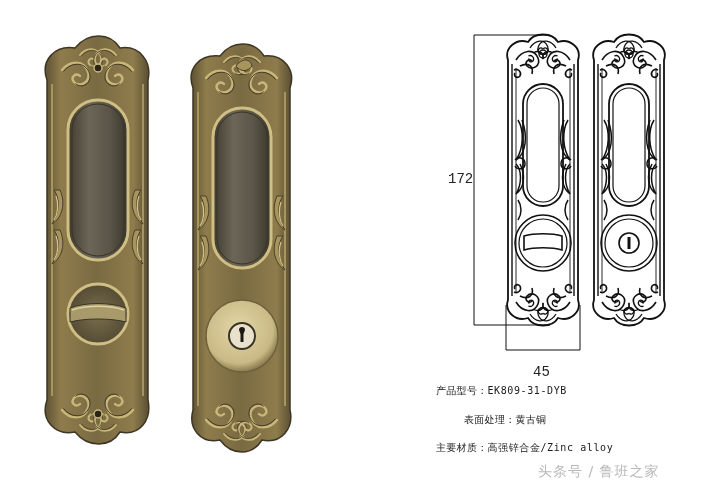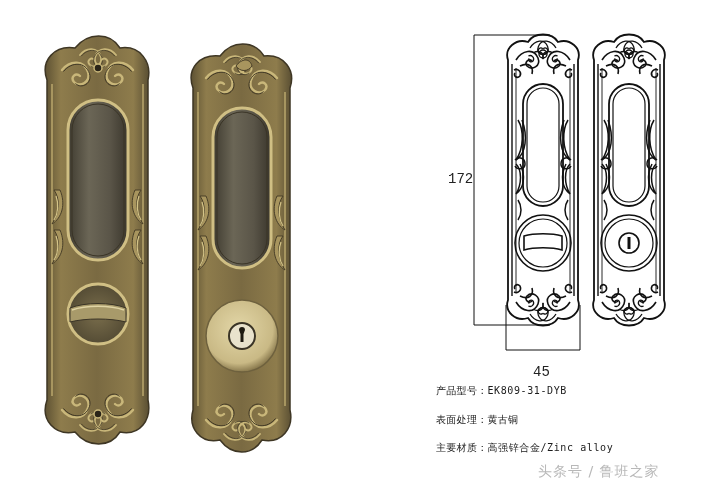--- a/index.html
+++ b/index.html
@@ -170,20 +170,20 @@
     <use href="#orn" transform="translate(222,294) scale(-0.8,-0.8)"></use>
   </g>
 </svg>
 
 <div class="dim" style="left:448px;top:171px;">172</div>
 <div class="dim" style="left:533px;top:364px;text-align:center;">45</div>
 
 <div class="spec" style="top:384px;">
   <span>产品型号：</span><span class="val">EK809-31-DYB</span>
 </div>
-<div class="spec" style="top:413px;">
+<div class="spec" style="top:413px;margin-left:28px;">
   <span>表面处理：</span><span>黄古铜</span>
 </div>
 <div class="spec" style="top:441px;">
   <span>主要材质：</span><span class="val">高强锌合金/Zinc alloy</span>
 </div>
 
 <div class="watermark">头条号 / 鲁班之家</div>
 
 </body></html>

